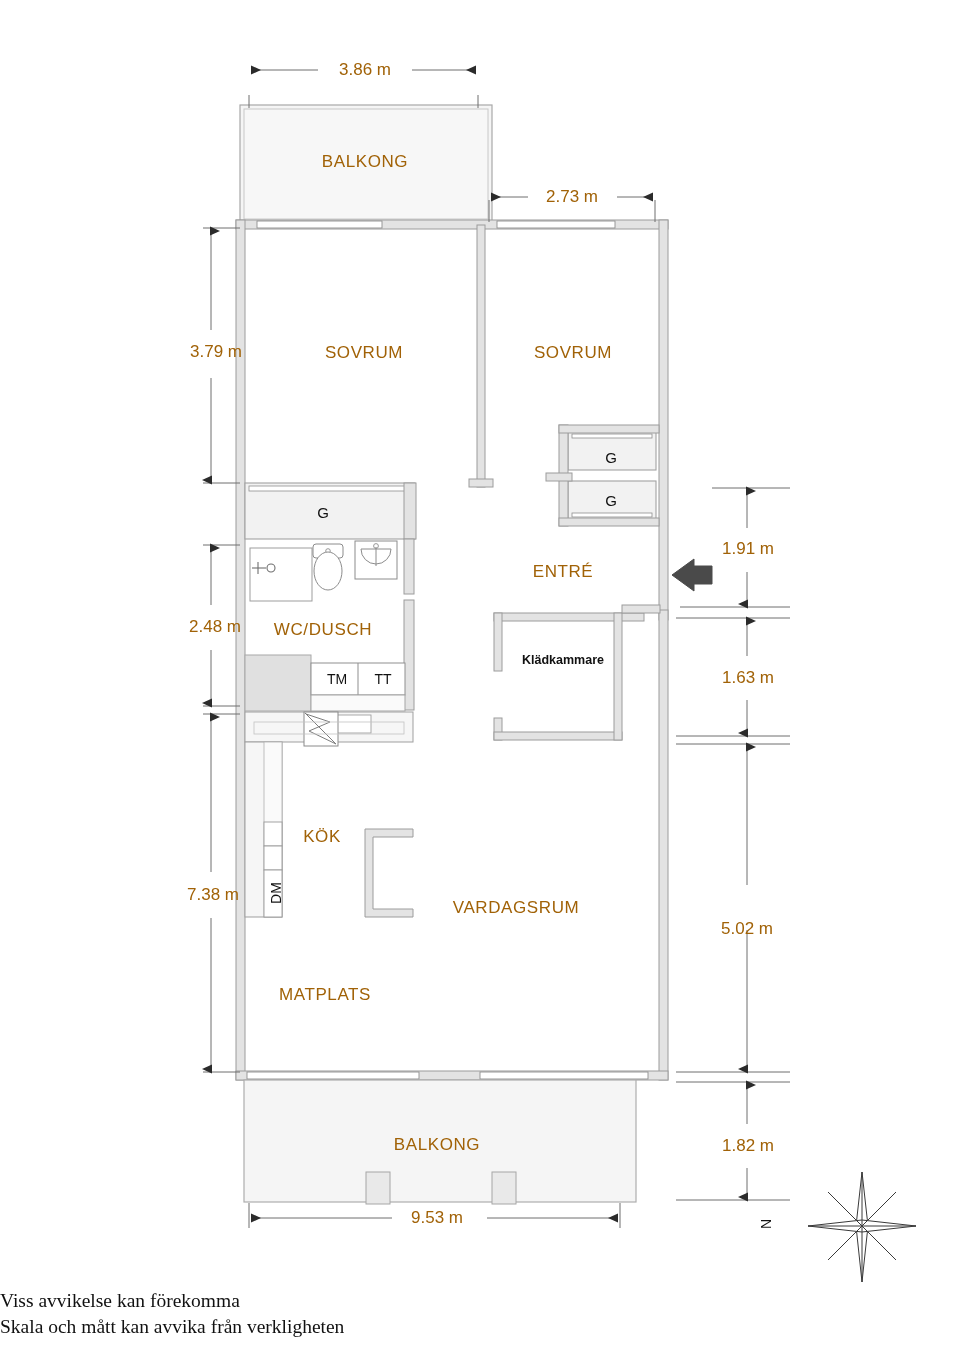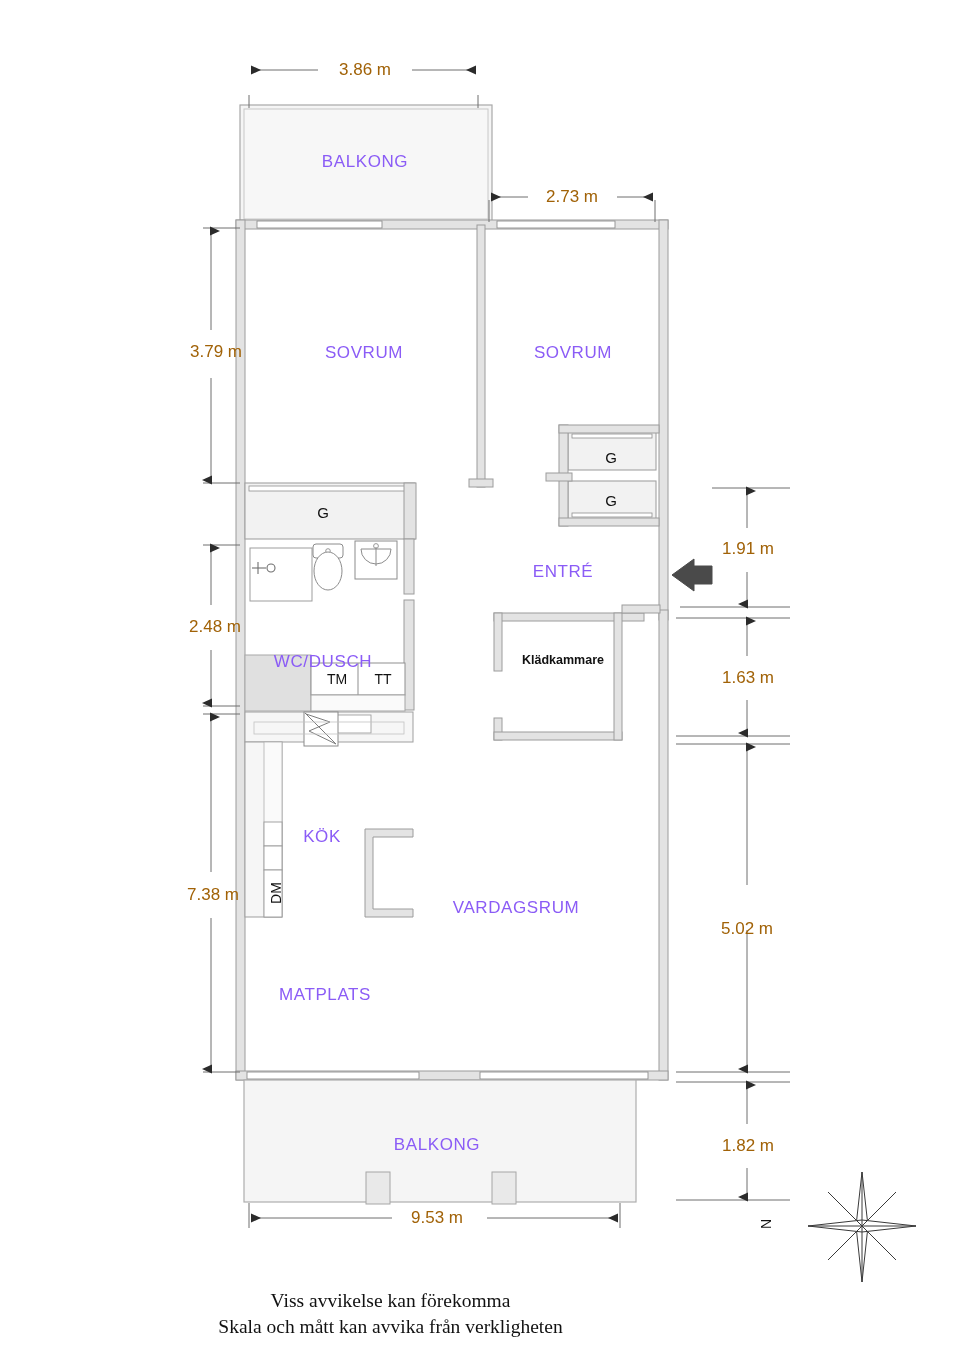--- a/index.html
+++ b/index.html
@@ -3,26 +3,26 @@
 <meta charset="utf-8">
 <style>
   html,body{margin:0;padding:0;background:#ffffff;}
   body{
     width:960px;height:1358px;position:relative;overflow:hidden;
     font-family:"Liberation Sans", sans-serif;
     color:#1a1a1a;
   }
   #plan{position:absolute;left:0;top:0;width:960px;height:1358px;}
   .lbl{position:absolute;white-space:nowrap;}
-  .room-label{font-size:17px;letter-spacing:.6px;color:#8b5cf6;text-align:right;}
+  .room-label{font-size:17px;letter-spacing:.6px;color:#a16207;text-align:right;}
   .small-label{font-size:12.5px;font-weight:bold;color:#111;}
   .glabel{font-size:15px;color:#111;}
   .dim{font-size:17px;color:#a16207;text-align:center;}
   .ap-label{font-size:14px;color:#111;}
-  .foot{position:absolute;width:781px;text-align:center;font-size:19.5px;color:#111;
+  .foot{position:absolute;width:781px;font-size:19.5px;color:#111;
         font-family:"Liberation Serif", serif;}
   .nlbl{position:absolute;font-size:14px;color:#111;transform:rotate(-90deg);}
 </style>
 </head>
 <body>
 
 <svg id="plan" viewBox="0 0 960 1358">
   <defs>
     <marker id="arrU" markerWidth="10" markerHeight="10" refX="5" refY="9" orient="auto">
       <path d="M5 0 L9.5 10 L0.5 10 Z" fill="#2b2b2b"></path>
@@ -247,21 +247,21 @@
 </svg>
 
 <div class="lbl room-label" style="left:365px;top:162px;transform:translate(-50%,-50%);">BALKONG</div>
 
 <div class="lbl room-label" style="left:364px;top:353px;transform:translate(-50%,-50%);">SOVRUM</div>
 
 <div class="lbl room-label" style="left:573px;top:353px;transform:translate(-50%,-50%);">SOVRUM</div>
 
 <div class="lbl room-label" style="left:563px;top:572px;transform:translate(-50%,-50%);">ENTRÉ</div>
 
-<div class="lbl room-label" style="left:323px;top:630px;transform:translate(-50%,-50%);margin-top:32px;">WC/DUSCH</div>
+<div class="lbl room-label" style="left:323px;top:630px;transform:translate(-50%,-50%);">WC/DUSCH</div>
 
 <div class="lbl room-label" style="left:322px;top:837px;transform:translate(-50%,-50%);">KÖK</div>
 
 <div class="lbl room-label" style="left:516px;top:908px;transform:translate(-50%,-50%);">VARDAGSRUM</div>
 
 <div class="lbl room-label" style="left:325px;top:995px;transform:translate(-50%,-50%);">MATPLATS</div>
 
 <div class="lbl room-label" style="left:437px;top:1145px;transform:translate(-50%,-50%);">BALKONG</div>
 
 <div class="lbl small-label" style="left:563px;top:660px;transform:translate(-50%,-50%);">Klädkammare</div>

